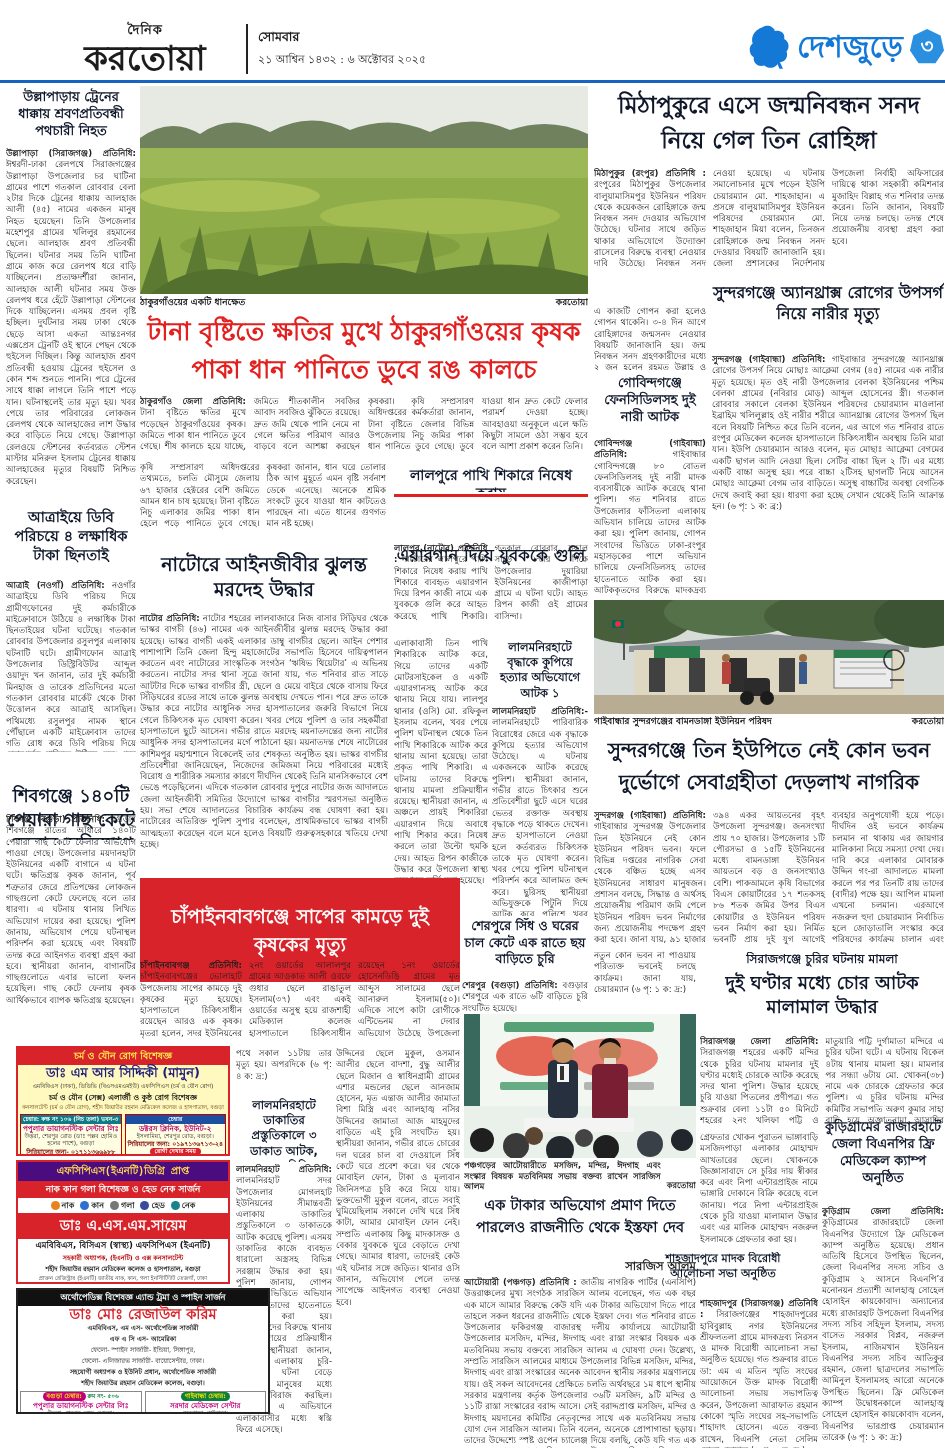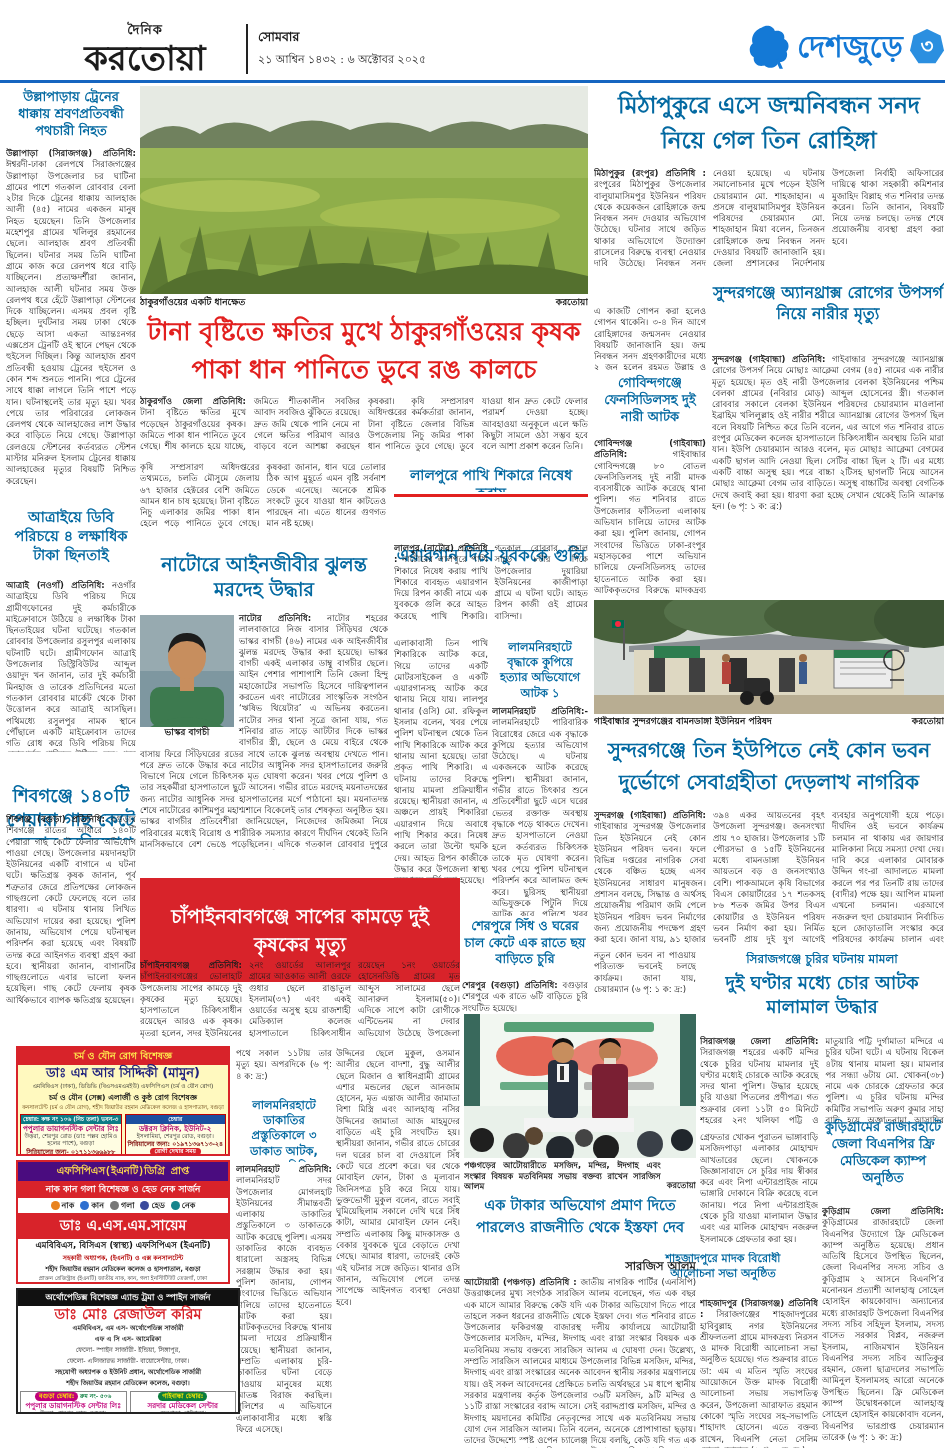--- a/index.html
+++ b/index.html
@@ -1,19 +1,19 @@
 <!DOCTYPE html>
 <html><head>
 <meta charset="utf-8">
 <style>
   html,body{margin:0;padding:0;background:#e9e9e9;}
   #page{position:relative;width:945px;height:1452px;background:#ffffff;margin:0 auto;
         font-family:"DejaVu Sans","Liberation Sans",sans-serif;color:#1c1c1c;}
   .abs{position:absolute;overflow:hidden;}
-  .head{font-weight:bold;text-align:center;color:#0369a1;line-height:1.32;}
+  .head{font-weight:bold;text-align:center;color:#0f172a;line-height:1.32;}
   .body{font-size:8.5px;line-height:1.33;text-align:justify;color:#1d1d1d;}
   .body b{font-weight:bold;}
   .c2{column-count:2;column-gap:7px;}
   .c3{column-count:3;column-gap:7px;}
   .c4{column-count:4;column-gap:8px;}
   .cap{font-size:9px;font-weight:bold;color:#111;display:flex;justify-content:space-between;align-items:flex-end;text-align:right;}
   .redrule{background:#e2201f;}
   .redbox{background:#d8232a;color:#fff;display:flex;align-items:center;justify-content:center;
           text-align:center;font-weight:bold;font-size:19px;line-height:1.5;padding:4px 10px;box-sizing:border-box;}
   
@@ -106,34 +106,20 @@
     <div>পাকা ধান পানিতে ডুবে রঙ কালচে</div>
   </div>
   <div class="abs body c4" style="left:140px;top:396px;width:448px;height:64px;">
     <b>ঠাকুরগাঁও জেলা প্রতিনিধি:</b>
     <span>টানা বৃষ্টিতে ক্ষতির মুখে পড়েছেন ঠাকুরগাঁওয়ের কৃষক। জমিতে পাকা ধান পানিতে ডুবে গেছে। শীষ কালচে হয়ে যাচ্ছে, জমিতে শীতকালীন সবজির আবাদ সবজিও ঝুঁকিতে রয়েছে। দ্রুত জমি থেকে পানি নেমে না গেলে ক্ষতির পরিমাণ আরও বাড়বে বলে আশঙ্কা করছেন কৃষকরা। কৃষি সম্প্রসারণ অধিদপ্তরের কর্মকর্তারা জানান, টানা বৃষ্টিতে জেলার বিভিন্ন উপজেলায় নিচু জমির পাকা ধান পানিতে ডুবে গেছে। ডুবে যাওয়া ধান দ্রুত কেটে ফেলার পরামর্শ দেওয়া হচ্ছে। আবহাওয়া অনুকূলে এলে ক্ষতি কিছুটা সামলে ওঠা সম্ভব হবে বলে আশা প্রকাশ করেন তিনি।</span>
   </div>
   <div class="abs body c2" style="left:140px;top:462px;width:246px;height:84px;">কৃষি সম্প্রসারণ অধিদপ্তরের তথ্যমতে, চলতি মৌসুমে জেলায় ৬৭ হাজার হেক্টরের বেশি জমিতে আমন ধান চাষ হয়েছে। টানা বৃষ্টিতে নিচু এলাকার জমির পাকা ধান হেলে পড়ে পানিতে ডুবে গেছে। কৃষকরা জানান, ধান ঘরে তোলার ঠিক আগ মুহূর্তে এমন বৃষ্টি সর্বনাশ ডেকে এনেছে। অনেকে শ্রমিক সংকটে ডুবে যাওয়া ধান কাটতেও পারছেন না। এতে ধানের গুণগত মান নষ্ট হচ্ছে।</div>
 
   <div class="abs head" style="left:140px;top:552px;width:248px;height:58px;font-size:19px;">নাটোরে আইনজীবীর ঝুলন্ত মরদেহ উদ্ধার</div>
   <div class="abs body" style="left:140px;top:613px;width:248px;height:237px;">
-    <span style="float:left;width:94px;margin:2px 5px 2px 0;">
-      <span style="display:block;width:94px;height:112px;">
-        <svg width="94" height="112" viewBox="0 0 94 112" preserveAspectRatio="none">
-          <rect width="94" height="112" fill="#97aab0"></rect>
-          <rect y="56" width="94" height="56" fill="#7e97a0"></rect>
-          <rect x="10" y="72" width="74" height="40" rx="10" fill="#3d7a4f"></rect>
-          <rect x="40" y="60" width="14" height="16" fill="#c78e5e"></rect>
-          <ellipse cx="47" cy="42" rx="19" ry="22" fill="#c78e5e"></ellipse>
-          <path d="M28,38 Q30,18 47,18 Q64,18 66,38 Q60,26 47,26 Q34,26 28,38 Z" fill="#1c1c1c"></path>
-          <path d="M10,112 Q47,92 84,112 Z" fill="#3d7a4f"></path>
-        </svg>
-      </span>
-      <span style="display:block;text-align:center;font-size:9px;font-weight:bold;">ভাস্কর বাগচী</span>
-    </span>
     <b>নাটোর প্রতিনিধি:</b>
     <span>নাটোর শহরের লালবাজারে নিজ বাসার সিঁড়িঘর থেকে ভাস্কর বাগচী (৪৬) নামের এক আইনজীবীর ঝুলন্ত মরদেহ উদ্ধার করা হয়েছে। ভাস্কর বাগচী একই এলাকার ডাম্বু বাগচীর ছেলে। আইন পেশার পাশাপাশি তিনি জেলা হিন্দু মহাজোটের সভাপতি হিসেবে দায়িত্বপালন করতেন এবং নাটোরের সাংস্কৃতিক সংগঠন ‘ঋষিভ থিয়েটার’ এ অভিনয় করতেন। নাটোর সদর থানা সূত্রে জানা যায়, গত শনিবার রাত সাড়ে আটটার দিকে ভাস্কর বাগচীর স্ত্রী, ছেলে ও মেয়ে বাইরে থেকে বাসায় ফিরে সিঁড়িঘরের রডের সাথে তাকে ঝুলন্ত অবস্থায় দেখতে পান। পরে দ্রুত তাকে উদ্ধার করে নাটোর আধুনিক সদর হাসপাতালের জরুরি বিভাগে নিয়ে গেলে চিকিৎসক মৃত ঘোষণা করেন। খবর পেয়ে পুলিশ ও তার সহকর্মীরা হাসপাতালে ছুটে আসেন। গভীর রাতে মরদেহ ময়নাতদন্তের জন্য নাটোর আধুনিক সদর হাসপাতালের মর্গে পাঠানো হয়। ময়নাতদন্ত শেষে নাটোরের কাশিমপুর মহাশ্মশানে বিকেলেই তার শেষকৃত্য অনুষ্ঠিত হয়। ভাস্কর বাগচীর প্রতিবেশীরা জানিয়েছেন, নিজেদের জমিজমা নিয়ে পরিবারের মধ্যেই বিরোধ ও শারীরিক সমস্যার কারণে দীর্ঘদিন থেকেই তিনি মানসিকভাবে বেশ ভেঙে পড়েছিলেন। এদিকে গতকাল রোববার দুপুরে নাটোর জজ আদালতে জেলা আইনজীবী সমিতির উদ্যোগে ভাস্কর বাগচীর স্মরণসভা অনুষ্ঠিত হয়। সভা শেষে আদালতের বিচারিক কার্যক্রম বন্ধ ঘোষণা করা হয়। নাটোরের অতিরিক্ত পুলিশ সুপার বলেছেন, প্রাথমিকভাবে ভাস্কর বাগচী আত্মহত্যা করেছেন বলে মনে হলেও বিষয়টি গুরুত্বসহকারে খতিয়ে দেখা হচ্ছে।</span>
   </div>
 
   <div class="abs head" style="left:394px;top:466px;width:194px;height:26px;font-size:14px;">লালপুরে পাখি শিকারে নিষেধ করায়</div>
   <div class="abs redrule" style="left:394px;top:494px;width:194px;height:2.5px;"></div>
   <div class="abs head" style="left:394px;top:500px;width:194px;height:40px;font-size:16.5px;margin-top:45px;">এয়ারগান দিয়ে যুবককে গুলি</div>
   <div class="abs body c2" style="left:394px;top:543px;width:194px;height:92px;">
     <b>লালপুর (নাটোর) প্রতিনিধি :</b>
     <span>নাটোরের লালপুরে পাখি শিকারে নিষেধ করায় পাখি শিকারে ব্যবহৃত এয়ারগান দিয়ে রিপন কাজী নামে এক যুবককে গুলি করে আহত করেছে পাখি শিকারি। গতকাল রোববার সকাল সাড়ে ৮টার দিকে উপজেলার দুয়ারিয়া ইউনিয়নের কাজীপাড়া গ্রামে এ ঘটনা ঘটে। আহত রিপন কাজী ওই গ্রামের বাসিন্দা।</span>
@@ -338,21 +324,21 @@
     <div class="adband" style="font-size:5.5px;font-weight:normal;color:#333;">প্রাক্তন রেজিস্ট্রার (ইএনটি) জাতীয় নাক, কান, গলা ইনস্টিটিউট তেজগাঁ, ঢাকা</div>
     <div style="display:flex;align-items:stretch;">
       <div style="background:#4a0c7f;color:#ffd94d;writing-mode:vertical-rl;transform:rotate(180deg);font-size:5.5px;font-weight:bold;text-align:center;padding:1px;">বগুড়া চেম্বার</div>
       <div style="flex:1;text-align:center;">
         <div style="font-size:7.6px;font-weight:bold;color:#1b1d7c;">ল্যাবএইড লিমিটেড (ডায়াগনস্টিক)। শেরপুর রোড কলোনী, বগুড়া</div>
 
       </div>
     </div>
   </div>
 
-  <div class="abs ad" style="left:16px;top:1288px;width:224px;height:126px;border:2px solid #222;">
+  <div class="abs ad" style="left:16px;top:1288px;width:254px;height:126px;border:2px solid #222;">
     <div class="adband" style="background:#111;color:#fff;font-size:8.3px;padding:1px 0;">অর্থোপেডিক্স বিশেষজ্ঞ এ্যান্ড ট্রমা ও স্পাইন সার্জন</div>
     <div class="adband" style="color:#d8232a;font-size:14.5px;font-weight:900;line-height:1.2;">ডাঃ মোঃ রেজাউল করিম</div>
     <div class="adband" style="font-size:6.4px;">এমবিবিএস, এম এস- অর্থোপেডিক্স সার্জারী</div>
     <div class="adband" style="font-size:6.4px;">এফ এ সি এস- আমেরিকা</div>
     <div class="adband" style="font-size:6.4px;font-weight:normal;">ফেলো- স্পাইন সার্জারী- ইন্ডিয়া, সিঙ্গাপুর,</div>
     <div class="adband" style="font-size:6.4px;font-weight:normal;">ফেলো- এলিজারভ সার্জারী- বায়োসেন্টার, ঢাকা।</div>
     <div class="adband" style="font-size:6.4px;">সহযোগী অধ্যাপক ও ইউনিট প্রধান, অর্থোপেডিক সার্জারী</div>
     <div class="adband" style="font-size:6.4px;">শহীদ জিয়াউর রহমান মেডিকেল কলেজ, বগুড়া।</div>
     <div style="display:flex;gap:3px;padding:2px;">
       <div class="ad3x">

